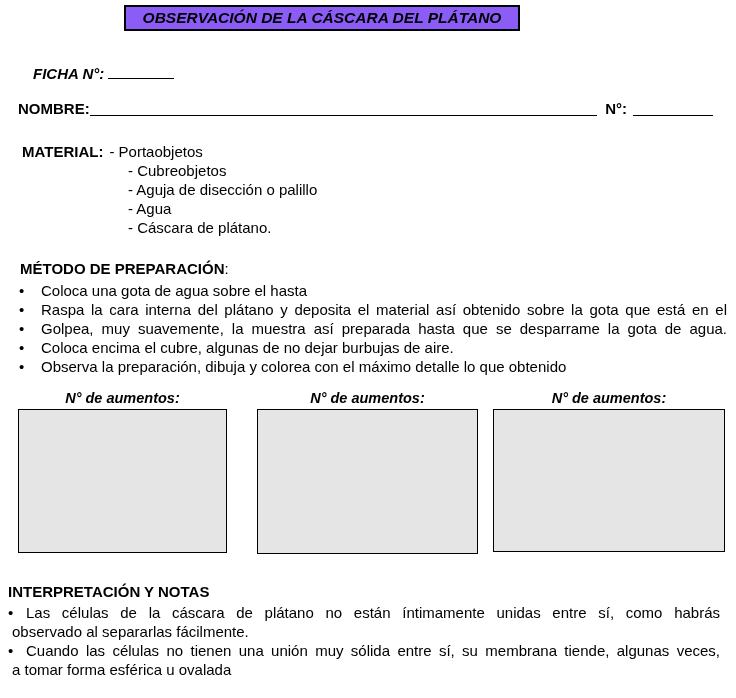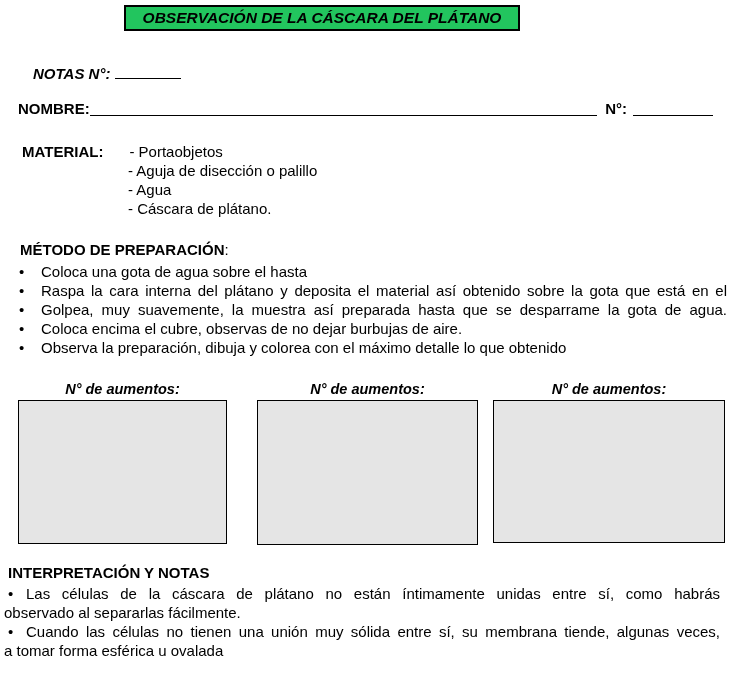--- a/index.html
+++ b/index.html
@@ -5,100 +5,101 @@
   html,body { margin:0; padding:0; }
   body {
     width:736px; height:698px; background:#ffffff;
     font-family:"Liberation Sans", sans-serif;
     font-size:15px; line-height:19px; color:#000;
   }
   .page { position:relative; width:736px; height:698px; overflow:hidden; background:#fff; }
 
   .title-box {
     margin:5px 0 0 124px; width:396px; box-sizing:border-box;
-    border:2px solid #000; background:#22c55e;
+    border:2px solid #000; background:#8b5cf6;
     text-align:center; font-weight:bold; font-style:italic;
     font-size:15.5px; padding:1px 4px 2px 4px;
   }
 
   .ficha-row { margin:33px 0 0 33px; font-weight:bold; font-style:italic; }
   .blank { display:inline-block; border-bottom:1.6px solid #000; height:12px; vertical-align:baseline; }
   .ficha-blank { width:66px; }
 
   .nombre-row { display:flex; align-items:flex-end; margin:16px 23px 0 18px;
                 font-weight:bold; }
   .uline { flex:1; border-bottom:1.6px solid #000; margin-bottom:2px; }
   .num-label { margin:0 6px 0 8px; }
   .num-blank { width:80px; margin-bottom:2px; }
 
   .material { margin:24px 0 0 22px; }
   .mat-label { font-weight:bold;text-align:center; }
-  .mat-first { margin-left:26px; }
+  .mat-first { margin-left:6px; }
   .mat-item { margin-left:106px; }
 
   .metodo-heading { margin:22px 0 3px 20px; font-weight:bold; }
   .metodo-heading .colon { font-weight:normal; }
 
   .step-l1 { padding-left:19px; padding-right:9px; }
   .step-cont { padding-left:4px; padding-right:9px; }
   .bullet { display:inline-block; width:8px; margin-right:14px; }
   .note-l1 .bullet { margin-right:10px; }
   .jfull { text-align:justify; text-align-last:justify; }
 
   .aum { position:relative; height:165px; margin-top:14px; }
-  .aum-col { position:absolute; top:10px; }
+  .aum-col { position:absolute; top:0; }
   .aum-col1 { left:18px;  width:209px; }
   .aum-col2 { left:257px; width:221px; }
   .aum-col3 { left:493px; width:232px; }
   .aum-label { font-weight:bold; font-style:italic; font-size:14.5px;
                text-align:center; margin-bottom:3px; line-height:16px; }
   .aum-box { border:1.5px solid #000; background:#e5e5e5; box-sizing:border-box; width:100%; }
   .aum-col1 .aum-box { height:144px; }
   .aum-col2 .aum-box { height:145px; }
   .aum-col3 .aum-box { height:143px; }
 
   .interp-heading { margin:27px 0 2px 8px; font-weight:bold; }
   .note-l1 { padding-left:8px; padding-right:16px; }
-  .note-cont { padding-left:4px; padding-right:9px; }
+  .note-cont { padding-left:12px; padding-right:9px; }
 </style>
 </head>
 <body>
 
 <div class="page">
 
   <div class="title-box">
     <span>OBSERVACIÓN DE LA CÁSCARA DEL PLÁTANO</span>
   </div>
 
   <div class="ficha-row">
-    <span>NOTAS N°:</span>
+    <span>FICHA N°:</span>
     <span class="blank ficha-blank"></span>
   </div>
 
   <div class="nombre-row">
     <span>NOMBRE:</span>
     <span class="uline"></span>
     <span class="num-label">N°:</span>
     <span class="blank num-blank"></span>
   </div>
 
   <div class="material">
     <div><span class="mat-label">MATERIAL:</span><span class="mat-first">- Portaobjetos</span></div>
+    <div class="mat-item">- Cubreobjetos</div>
     <div class="mat-item">- Aguja de disección o palillo</div>
     <div class="mat-item">- Agua</div>
     <div class="mat-item">- Cáscara de plátano.</div>
   </div>
 
   <div class="metodo-heading"><span>MÉTODO DE PREPARACIÓN</span><span class="colon">:</span></div>
 
   <div>
     <div class="step-l1"><span class="bullet">•</span><span>Coloca una gota de agua sobre el hasta</span></div>
     <div class="step-l1 jfull"><span class="bullet">•</span><span>Raspa la cara interna del plátano y deposita el material así obtenido sobre la gota que está en el</span></div>
     <div class="step-l1 jfull"><span class="bullet">•</span><span>Golpea, muy suavemente, la muestra así preparada hasta que se desparrame la gota de agua.</span></div>
-    <div class="step-l1"><span class="bullet">•</span><span>Coloca encima el cubre, observas de no dejar burbujas de aire.</span></div>
+    <div class="step-l1"><span class="bullet">•</span><span>Coloca encima el cubre, algunas de no dejar burbujas de aire.</span></div>
     <div class="step-l1"><span class="bullet">•</span><span>Observa la preparación, dibuja y colorea con el máximo detalle lo que obtenido</span></div>
   </div>
 
   <div class="aum">
     <div class="aum-col aum-col1">
       <div class="aum-label">N° de aumentos:</div>
       <div class="aum-box"></div>
     </div>
     <div class="aum-col aum-col2">
       <div class="aum-label">N° de aumentos:</div>

